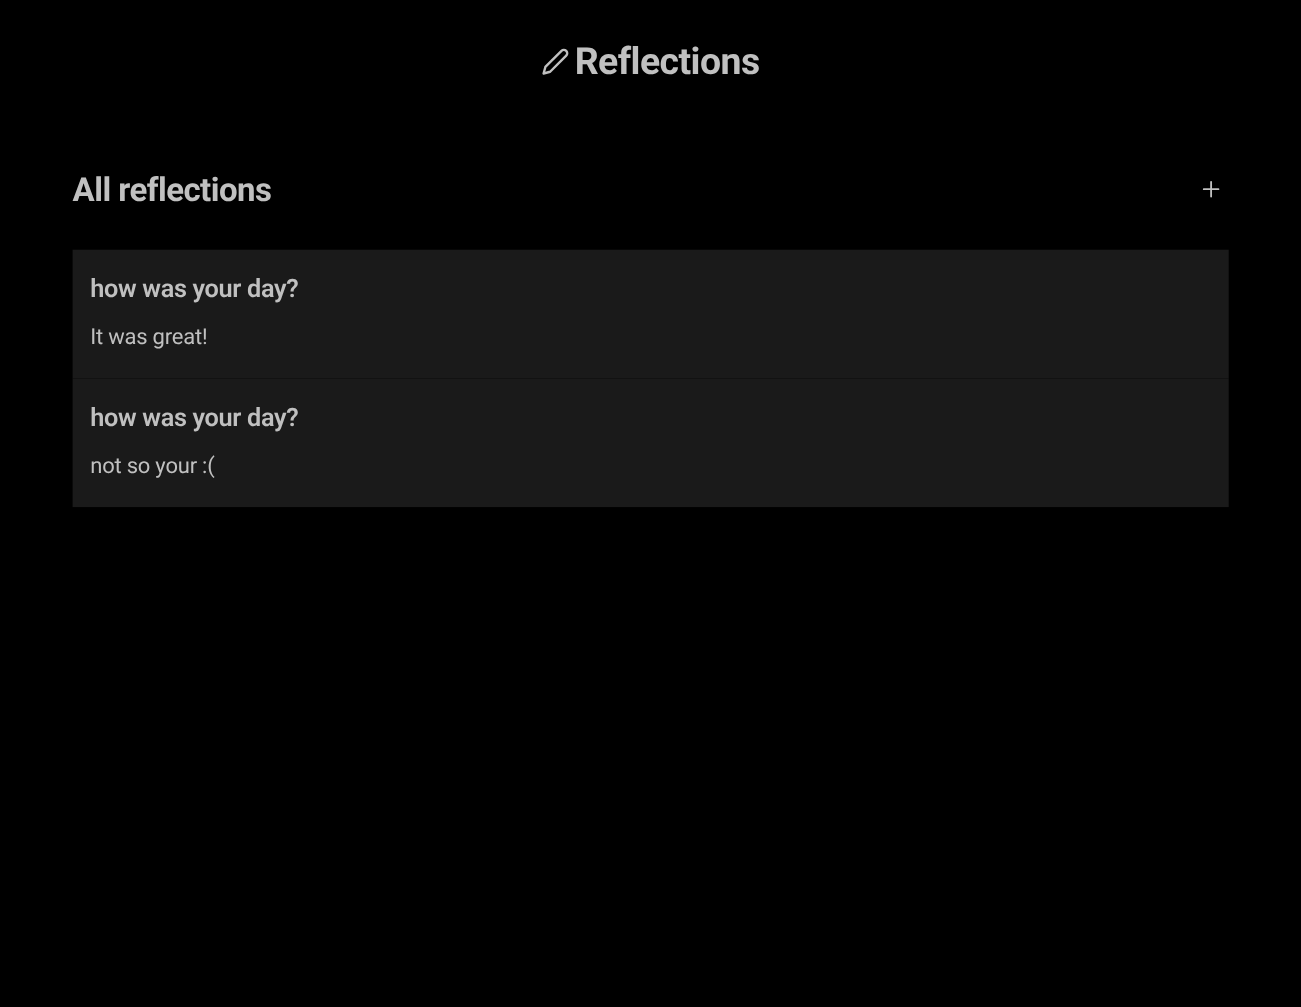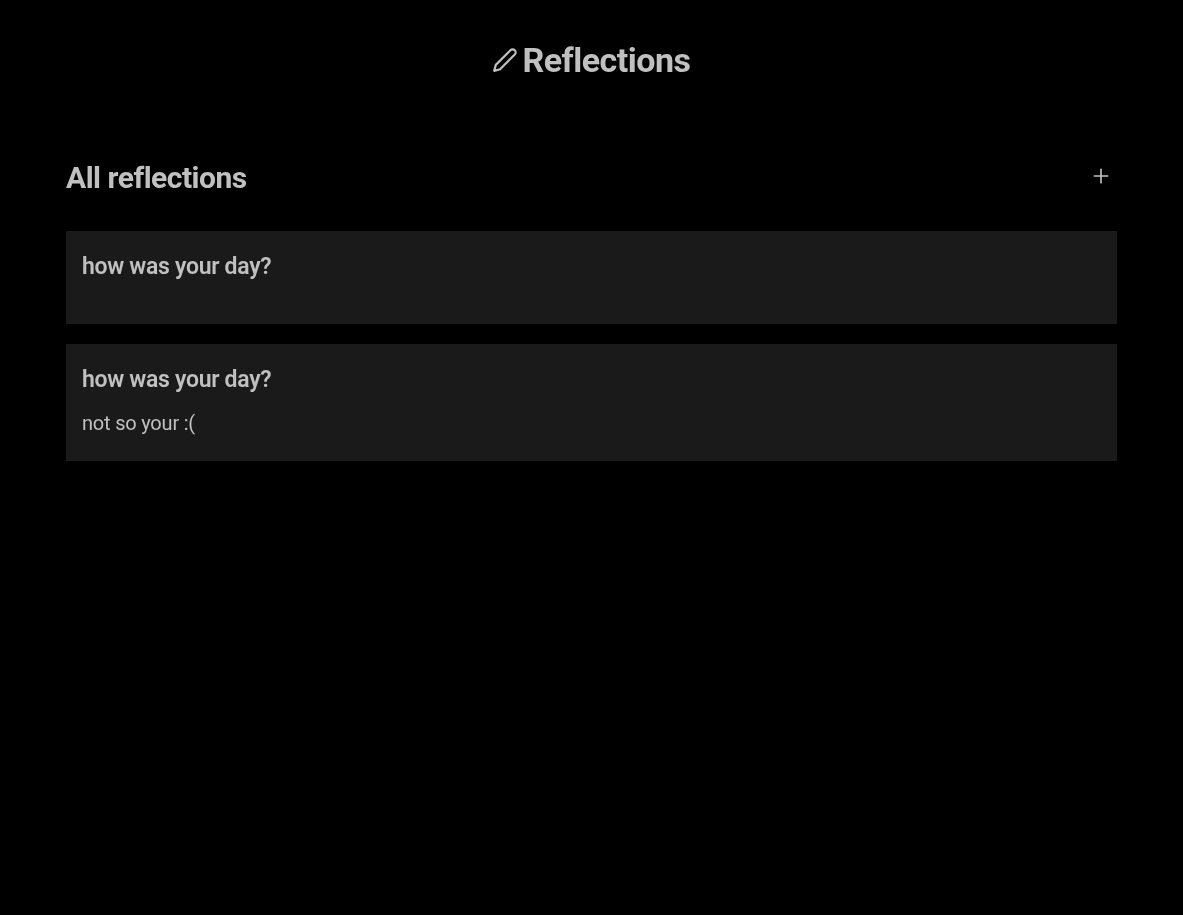--- a/index.html
+++ b/index.html
@@ -11,22 +11,23 @@
       background: #000000;
       color: #c0c0c0;
       font-family: -apple-system, BlinkMacSystemFont, 'Segoe UI', Roboto, Arial, sans-serif;
       width: 1183px;
       height: 915px;
     }
     .header {
       display: flex;
       align-items: center;
       justify-content: center;
-      padding-top: 40px;
+      padding-top: 8px;
       padding-bottom: 40px;
+      margin-top: 28px;
     }
     .header-icon {
       display: inline-flex;
       margin-right: 4px;
     }
     .header-title {
       font-size: 34px;
       font-weight: 700;
       color: #c0c0c0;
       letter-spacing: -0.5px;
@@ -53,21 +54,20 @@
       cursor: pointer;
       padding: 6px;
       display: flex;
       align-items: center;
       justify-content: center;
       color: #c0c0c0;
     }
     .reflection-list {
       display: flex;
       flex-direction: column;
-      gap: 20px;
     }
     .reflection-card {
       background: #1a1a1a;
       padding: 22px 16px 26px 16px;
       cursor: pointer;
     }
     .reflection-question {
       font-size: 23px;
       font-weight: 600;
       color: #c0c0c0;
@@ -102,19 +102,20 @@
           <line x1="12" y1="4" x2="12" y2="20"></line>
           <line x1="4" y1="12" x2="20" y2="12"></line>
         </svg>
       </span>
     </button>
   </div>
 
   <div class="reflection-list">
     <div class="reflection-card">
       <div class="reflection-question">how was your day?</div>
+      <div class="reflection-answer">It was great!</div>
     </div>
     <div class="reflection-card">
       <div class="reflection-question">how was your day?</div>
       <div class="reflection-answer">not so your :(</div>
     </div>
   </div>
 </div>
 
 </body></html>

